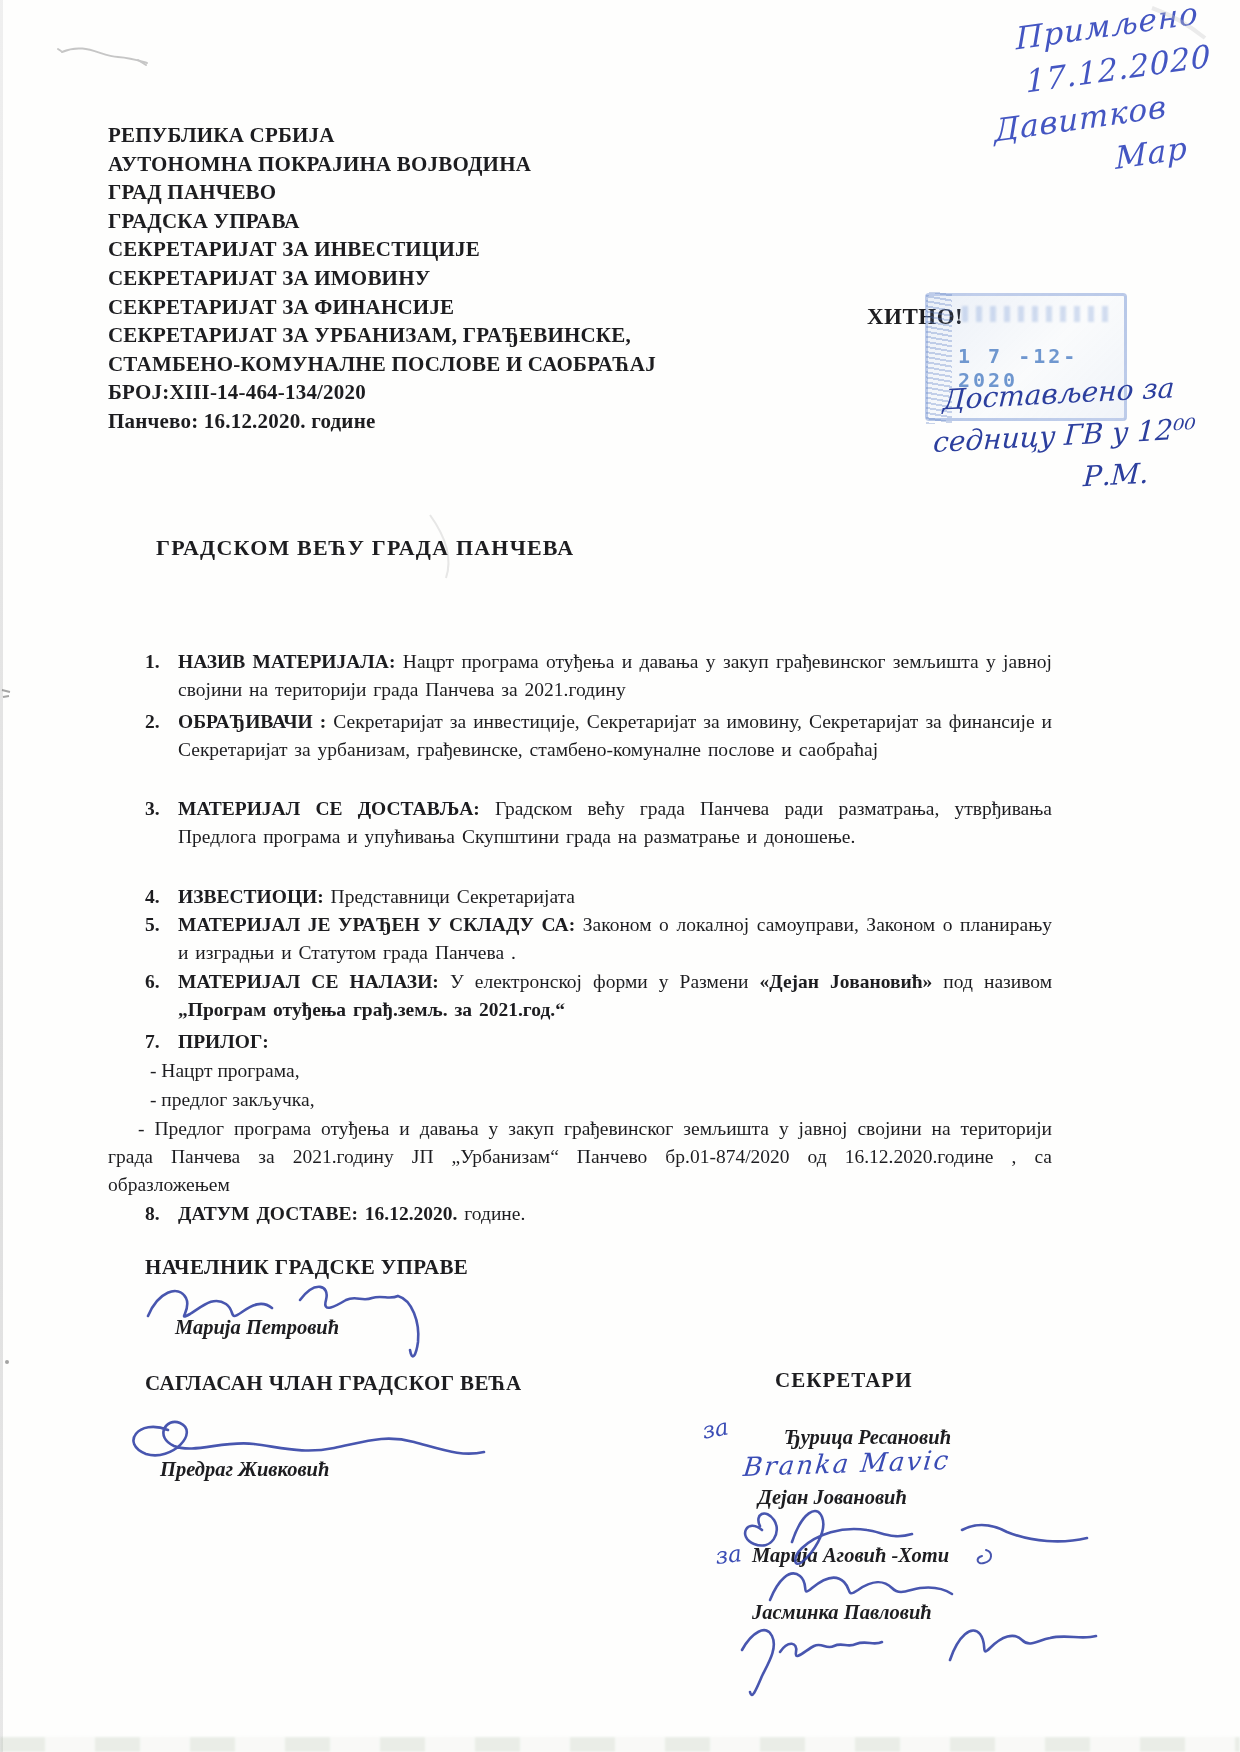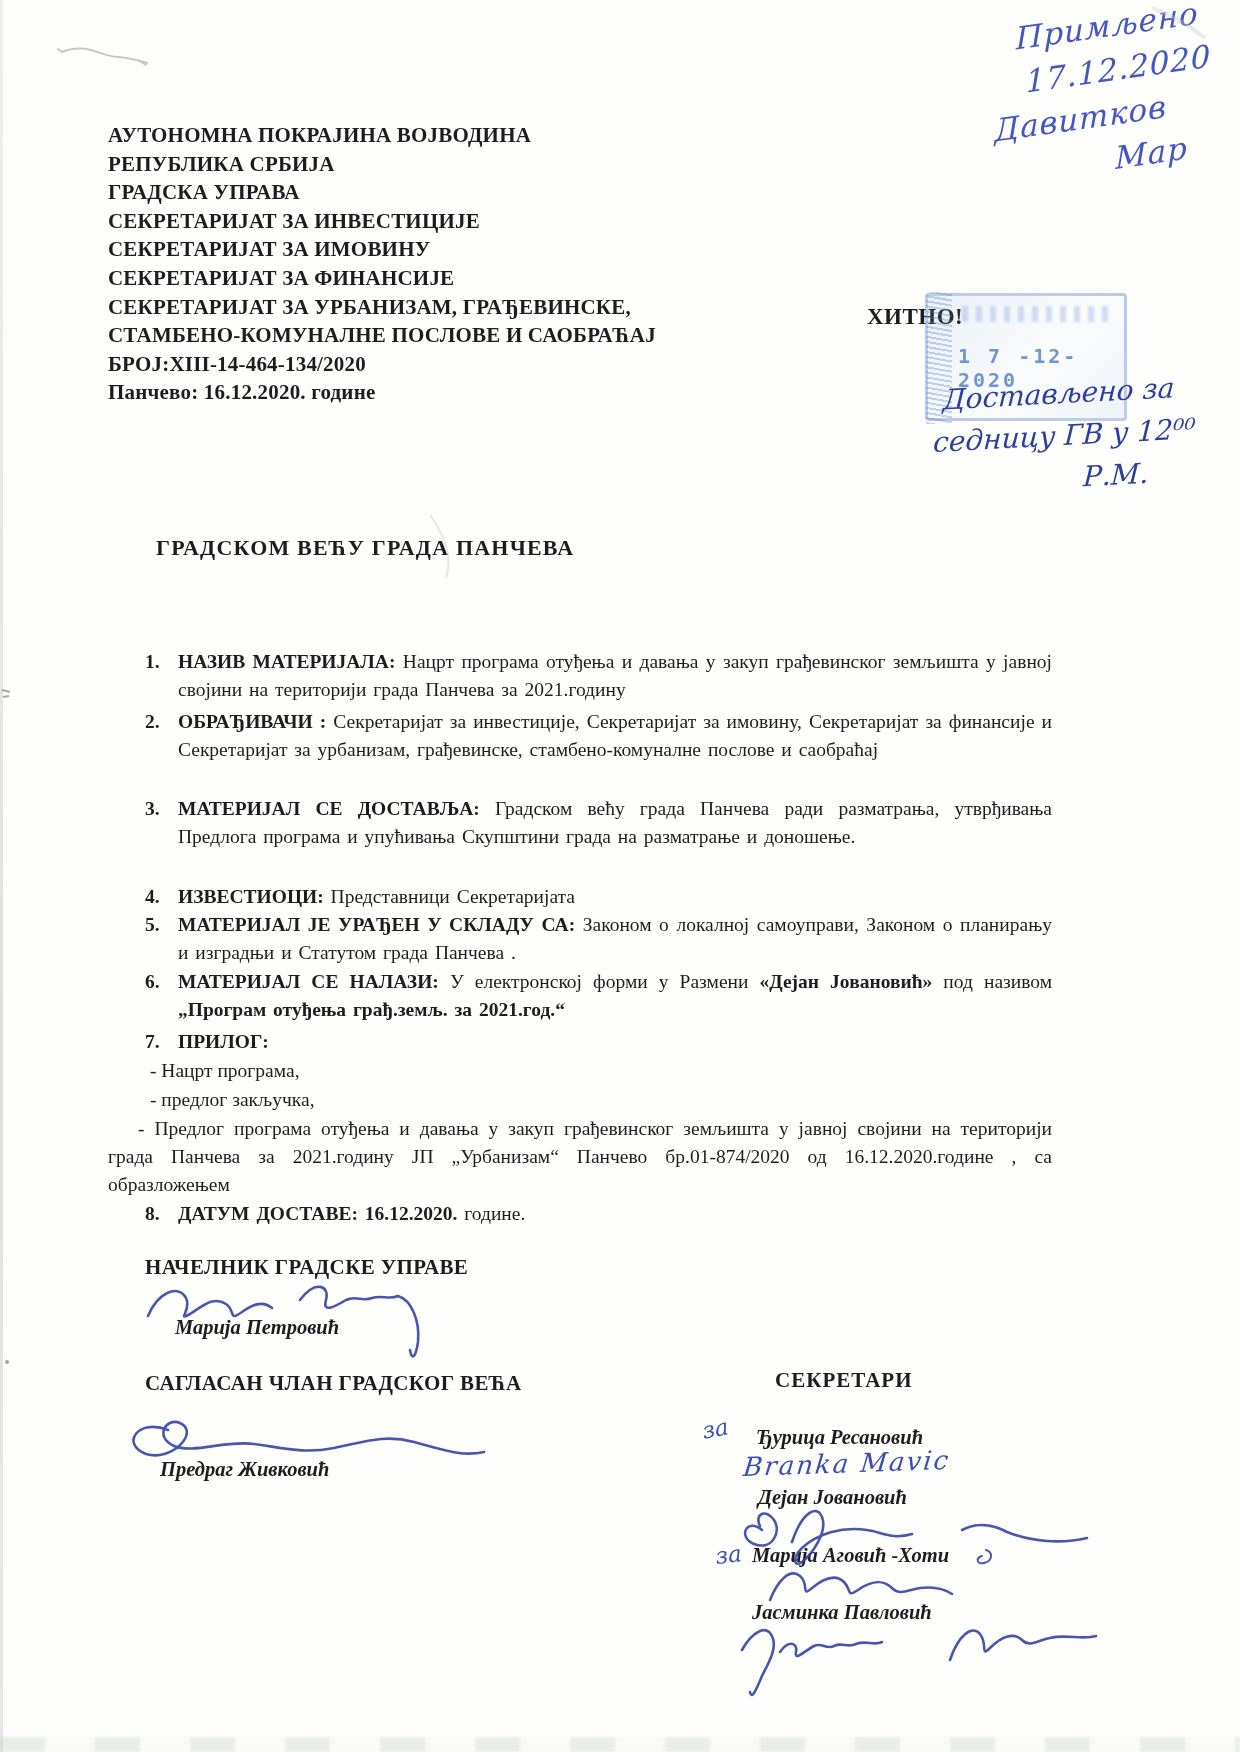--- a/index.html
+++ b/index.html
@@ -51,22 +51,23 @@
 </style>
 </head>
 <body>
 
 <div class="page">
 
   <div class="edge-left"></div>
   <div class="bottom-band"></div>
 
   <div class="abs hdr" style="left:108px;top:121px;">
+    <div>РЕПУБЛИКА СРБИЈА</div>
     <div>АУТОНОМНА ПОКРАЈИНА ВОЈВОДИНА</div>
-    <div>РЕПУБЛИКА СРБИЈА</div>
+    <div>ГРАД ПАНЧЕВО</div>
     <div>ГРАДСКА УПРАВА</div>
     <div>СЕКРЕТАРИЈАТ ЗА ИНВЕСТИЦИЈЕ</div>
     <div>СЕКРЕТАРИЈАТ ЗА ИМОВИНУ</div>
     <div>СЕКРЕТАРИЈАТ ЗА ФИНАНСИЈЕ</div>
     <div>СЕКРЕТАРИЈАТ ЗА УРБАНИЗАМ, ГРАЂЕВИНСКЕ,</div>
     <div>СТАМБЕНО-КОМУНАЛНЕ ПОСЛОВЕ И САОБРАЋАЈ</div>
     <div>БРОЈ:XIII-14-464-134/2020</div>
     <div>Панчево: 16.12.2020. године</div>
   </div>
 
@@ -142,21 +143,21 @@
 
   <div class="abs sigtitle" style="left:145px;top:1255px;text-align:center;">НАЧЕЛНИК ГРАДСКЕ УПРАВЕ</div>
   <div class="abs signame" style="left:175px;top:1316px;">Марија Петровић</div>
 
   <div class="abs sigtitle" style="left:145px;top:1371px;">САГЛАСАН ЧЛАН ГРАДСКОГ ВЕЋА</div>
   <div class="abs signame" style="left:160px;top:1458px;">Предраг Живковић</div>
 
   <div class="abs sigtitle" style="left:775px;top:1368px;letter-spacing:1px;">СЕКРЕТАРИ</div>
 
   <div class="abs hand zamark" style="left:700px;top:1418px;transform:rotate(-10deg);">за</div>
-  <div class="abs signame" style="left:756px;top:1426px;">Ђурица Ресановић</div>
+  <div class="abs signame" style="left:784px;top:1426px;">Ђурица Ресановић</div>
   <div class="abs hand branka" style="left:745px;top:1452px;transform:rotate(-2deg) skewX(-8deg);">Branka Mavic</div>
 
   <div class="abs signame" style="left:758px;top:1486px;">Дејан Јовановић</div>
 
   <div class="abs hand zamark" style="left:714px;top:1543px;transform:rotate(-6deg);">за</div>
   <div class="abs signame" style="left:752px;top:1544px;">Марија Аговић -Хоти</div>
 
   <div class="abs signame" style="left:752px;top:1601px;">Јасминка Павловић</div>
 
   <svg class="overlay" width="1240" height="1752" viewBox="0 0 1240 1752">

